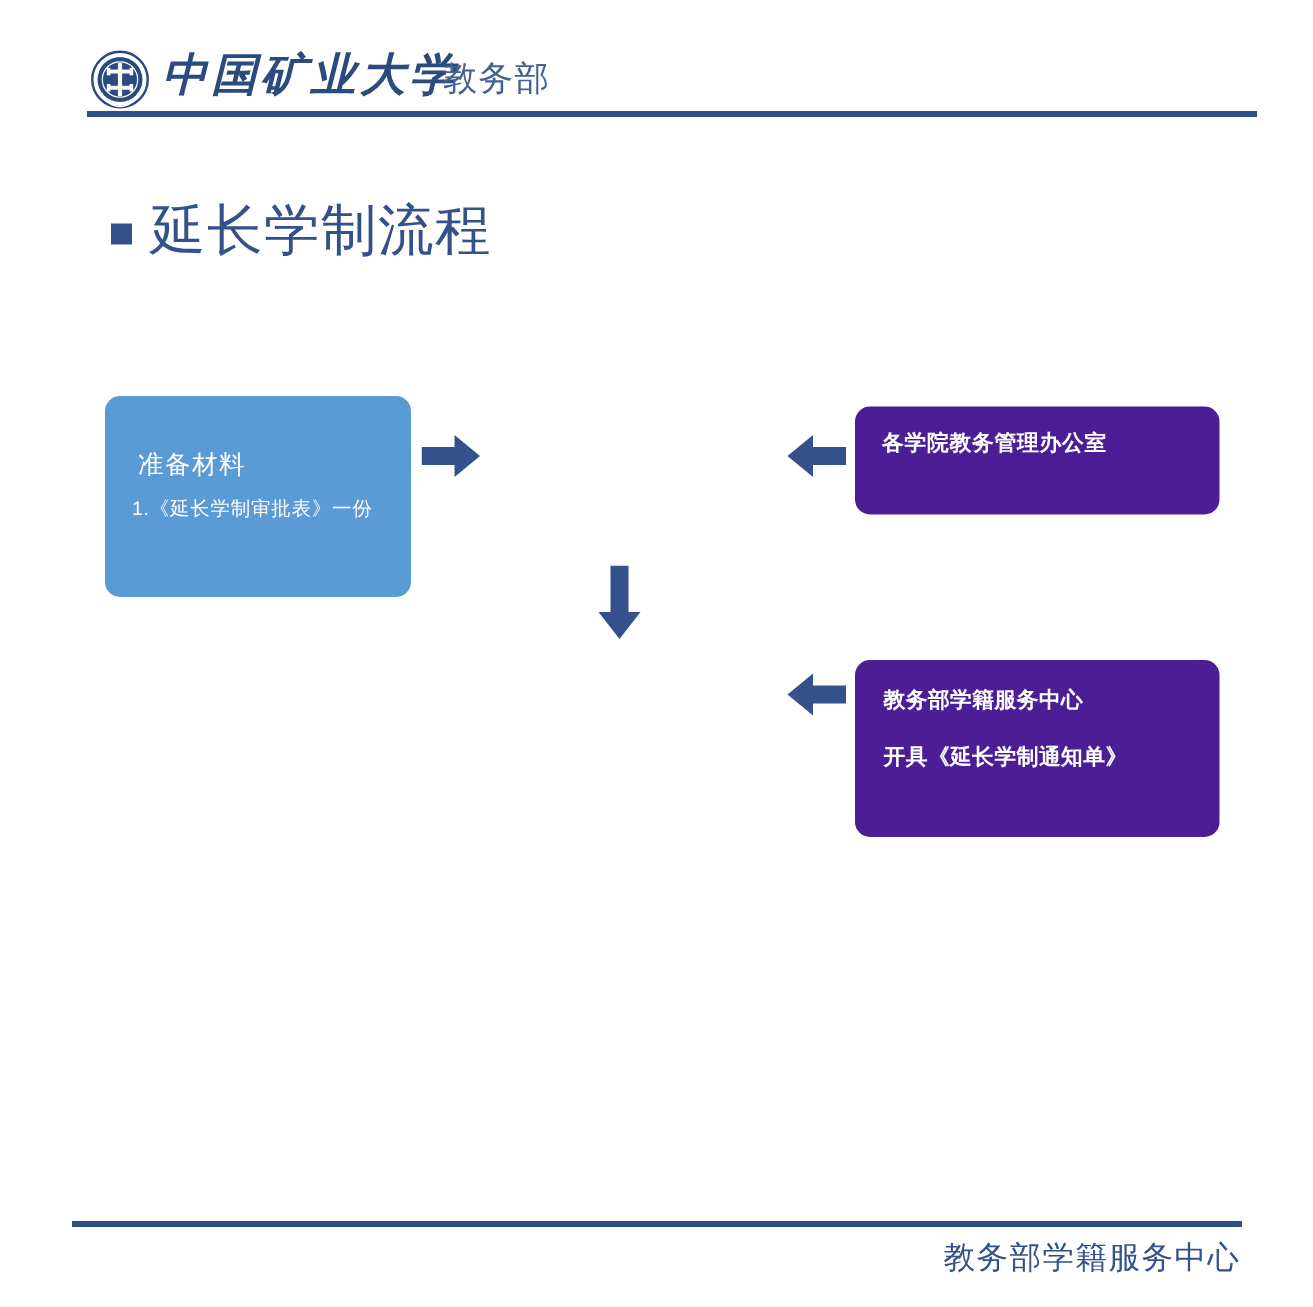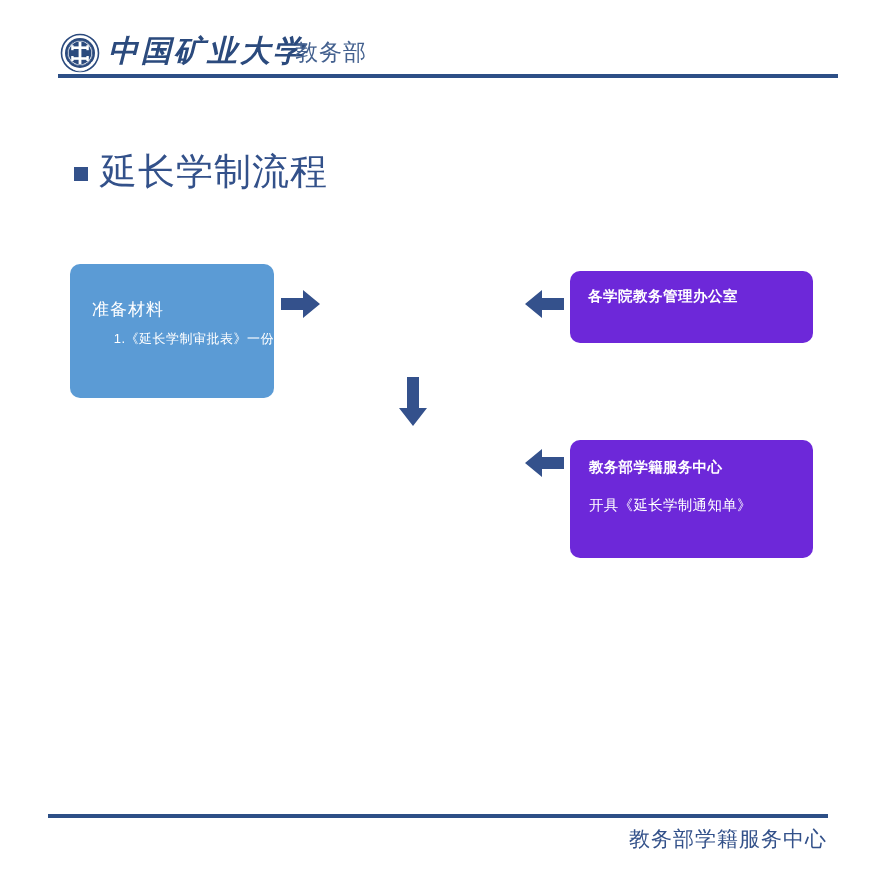--- a/index.html
+++ b/index.html
@@ -64,21 +64,21 @@
     top: 74px;
     width: 780px;
     height: 4px;
     background: #2d4f86;
   }
 
   
   .slide-title {
     position: absolute;
     left: 74px;
-    top: 149px;
+    top: 131px;
     display: flex;
     align-items: center;
     gap: 12px;
   }
   .title-bullet {
     width: 14px;
     height: 14px;
     background: #33518a;
     flex: 0 0 auto;
     position: relative;
@@ -107,21 +107,21 @@
     border-radius: 10px;
     box-sizing: border-box;
   }
 
   .box-light {
     background: #5b9bd5;
     color: #ffffff;
   }
 
   .box-mid {
-    background: #6d28d9;
+    background: #4c1d95;
     color: #ffffff;
   }
 
   .box-grad {
     background: linear-gradient(to bottom, #27417a 0%, #2e53993 22%, #3465b5 58%, #3f7ad2 100%);
     color: #ffffff;
     display: flex;
     align-items: center;
     justify-content: center;
   }
@@ -140,21 +140,20 @@
     line-height: 24px;
     letter-spacing: 1px;
     margin-left: 4px;
   }
   .prepare-item {
     font-size: 13px;
     font-weight: 400;
     line-height: 22px;
     margin-top: 6px;
     letter-spacing: 0.5px;
-    text-align: right;
   }
 
   
   #box-college {
     left: 322px;
     top: 262px;
     width: 196px;
     height: 105px;
   }
   .box-grad .big-label {
@@ -210,21 +209,21 @@
   }
   .aff-line2 {
     font-size: 14px;
     font-weight: 700;
     line-height: 20px;
     letter-spacing: 0.3px;
     white-space: pre;
   }
   .aff-line3 {
     font-size: 14.5px;
-    font-weight: 400;
+    font-weight: 700;
     line-height: 22px;
     margin-top: 17px;
     letter-spacing: 0.3px;
   }
 
   
   .arrow {
     position: absolute;
   }
   .arrow svg { display: block; }

